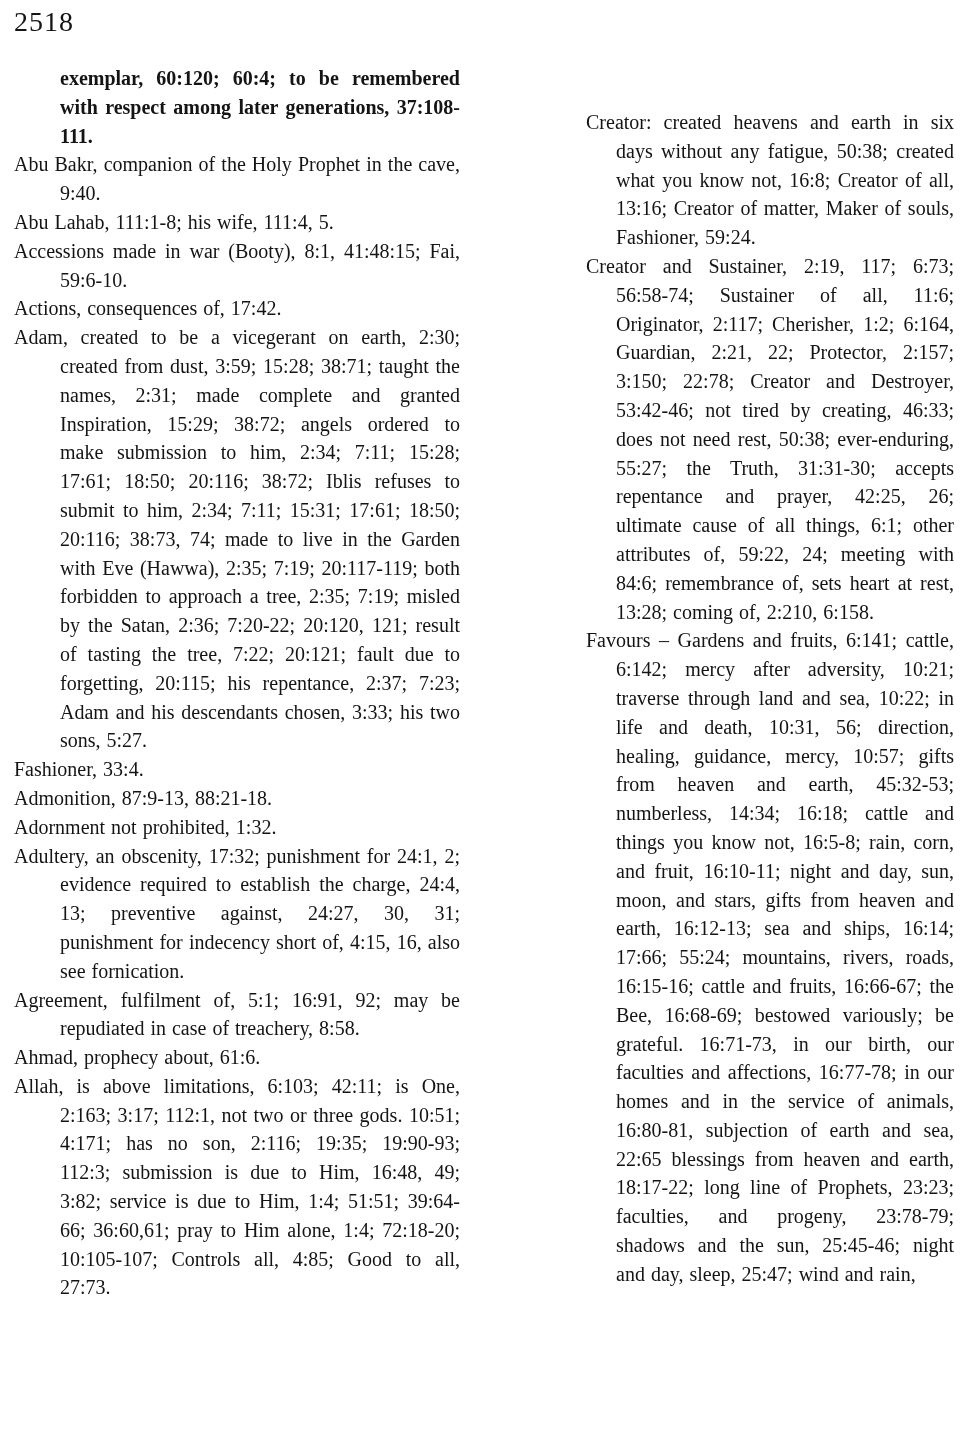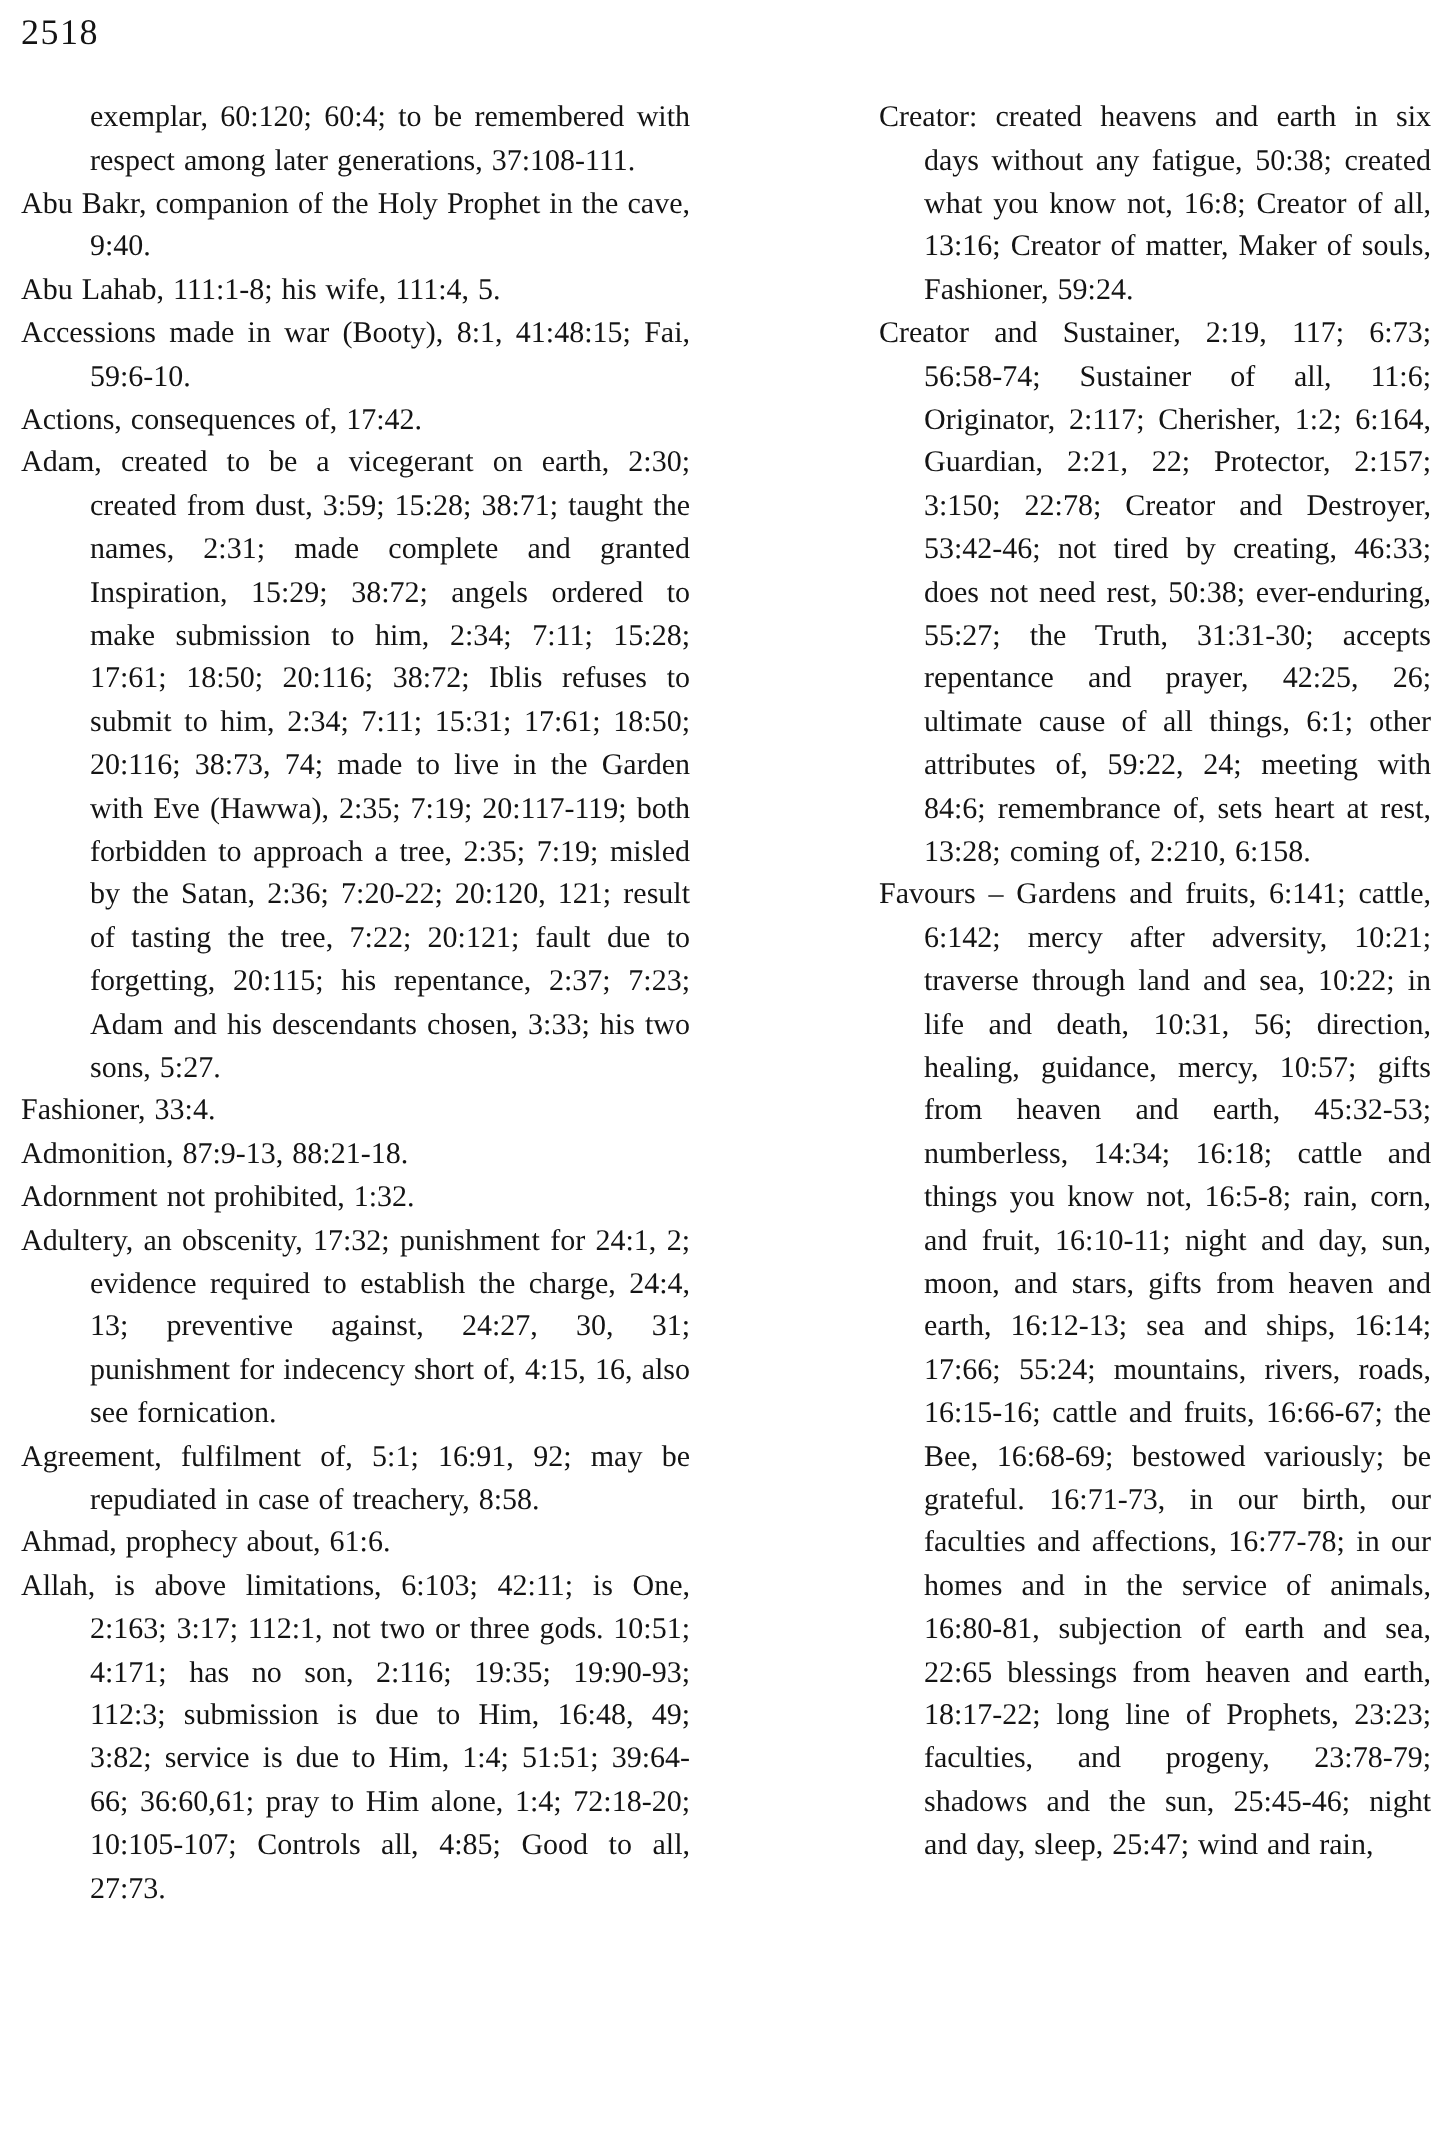--- a/index.html
+++ b/index.html
@@ -10,50 +10,51 @@
     overflow: hidden;
     font-family: "Liberation Serif", "DejaVu Serif", serif;
     color: #141414;
   }
   .page {
     width: 100%;
     height: 100%;
     padding: 6px 8px 0 14px;
   }
   .page-number {
-    font-size: 24px;
+    font-size: 28px;
     line-height: 32px;
     letter-spacing: 1px;
   }
   .columns {
     display: flex;
     margin-top: 26px;
   }
   .column {
     flex: none;
   }
   .column-left { width: 446px; }
-  .column-right { width: 368px; margin-left: 126px; }
+  .column-right { width: 368px; margin-left: 126px; margin-top: 44px; }
   .entry {
     font-size: 20px;
     line-height: 28.8px;
     text-align: justify;
     text-justify: inter-word;
     word-spacing: 1px;
   }
   .column-left .entry {
     padding-left: 46px;
     text-indent: -46px;
   }
   .column-right .entry {
     padding-left: 30px;
     text-indent: -30px;
   }
   .entry.continuation {
     text-indent: 0;
+    font-weight: bold;
   }
 </style>
 </head>
 <body>
 
 <div class="page">
 
   <div class="page-number">2518</div>
 
   <div class="columns">

